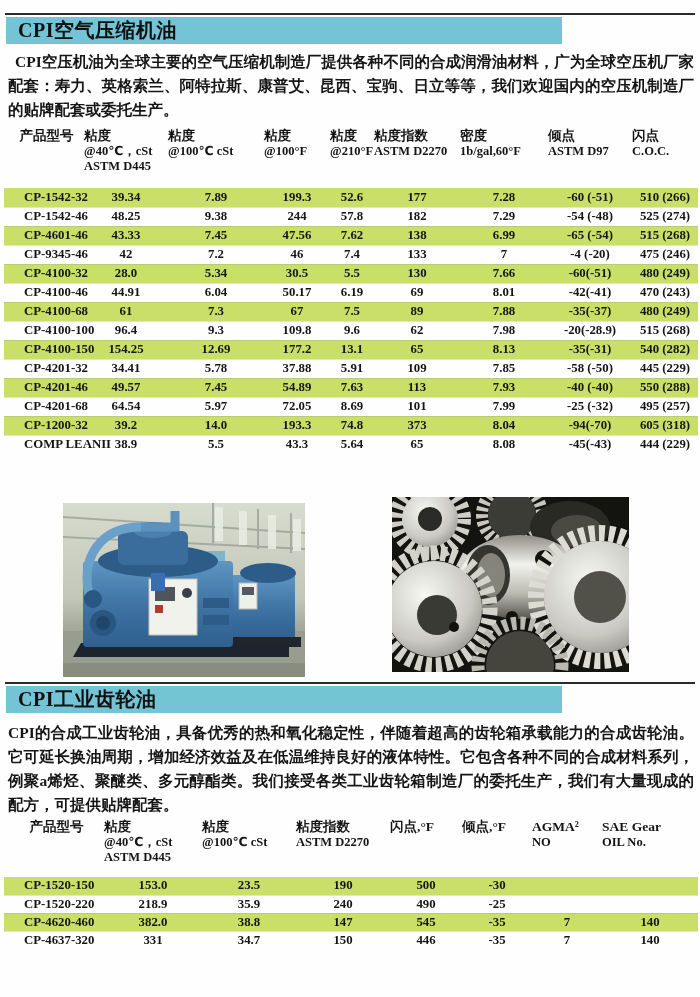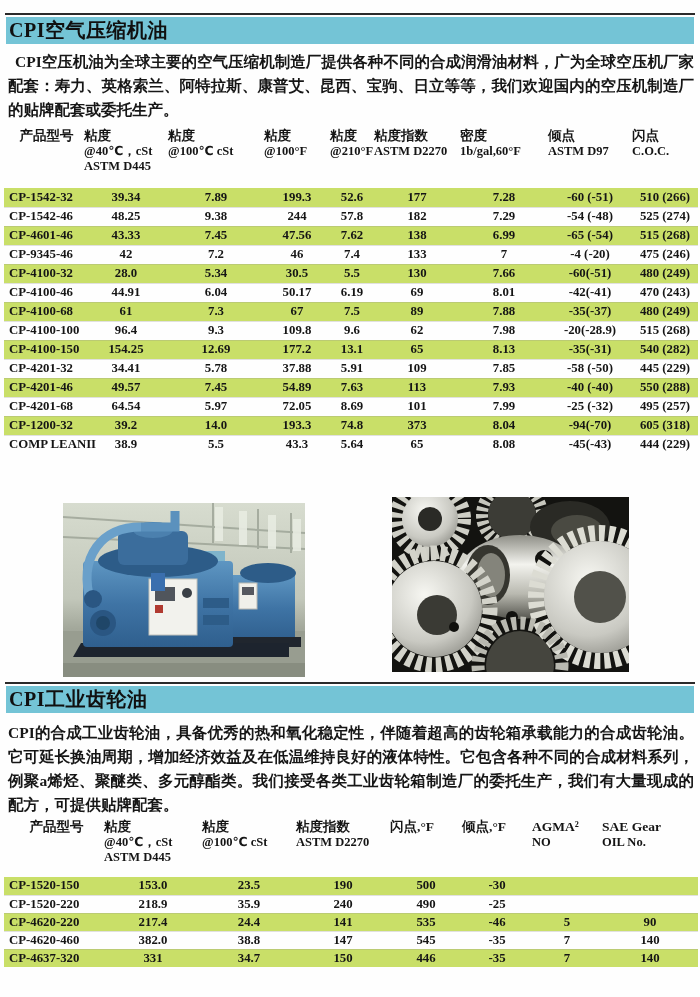--- a/index.html
+++ b/index.html
@@ -5,43 +5,43 @@
   html,body{margin:0;padding:0;}
   body{
     width:700px;height:997px;position:relative;overflow:hidden;
     background:#fefefe;color:#151515;
     font-family:"Liberation Serif","DejaVu Sans",serif;
     font-weight:bold;
   }
   .abs{position:absolute;}
   .topline{left:5px;width:690px;height:2px;background:#2a2a2a;}
   .section-bar{
-    left:6px;width:688px;height:27px;
+    left:6px;width:556px;height:27px;
     background:#74c4d6;
     display:flex;align-items:center;
     font-size:20px;letter-spacing:0.5px;color:#101010;
-    padding-left:3px;box-sizing:border-box;
+    padding-left:12px;box-sizing:border-box;
   }
   .para{
     left:8px;width:686px;
     font-size:15.5px;line-height:24px;color:#161616;
     text-align:justify;
   }
   .para.indent{text-indent:7px;}
   table{border-collapse:collapse;table-layout:fixed;}
   #table1,#table2{left:4px;width:694px;}
   th,td{padding:0;font-weight:bold;white-space:nowrap;overflow:visible;}
   thead th{vertical-align:top;text-align:left;}
   thead th:first-child{text-align:center;padding-left:5px;}
   .h1{font-size:13.5px;line-height:17px;}
   .h2{font-size:12.5px;line-height:15px;}
   #table1 thead th{height:61px;}
   #table2 thead th{height:59px;}
   tbody td{font-size:12.8px;text-align:center;}
-  tbody td:first-child{text-align:left;padding-left:5px;}
+  tbody td:first-child{text-align:left;padding-left:20px;}
   #table1 tbody tr{height:19px;}
   #table2 tbody tr{height:18px;}
   tbody tr:nth-child(odd){background:#c9df68;}
   tbody tr{border-top:1px solid rgba(150,150,145,0.28);}
   tbody tr:first-child{border-top:none;}
   .photo{display:block;}
 </style>
 </head>
 <body>
 
@@ -448,30 +448,20 @@
         <td>CP-1520-220</td>
         <td>218.9</td>
         <td>35.9</td>
         <td>240</td>
         <td>490</td>
         <td>-25</td>
         <td></td>
         <td></td>
       </tr>
       <tr>
-        <td>CP-4620-220</td>
-        <td>217.4</td>
-        <td>24.4</td>
-        <td>141</td>
-        <td>535</td>
-        <td>-46</td>
-        <td>5</td>
-        <td>90</td>
-      </tr>
-      <tr>
         <td>CP-4620-460</td>
         <td>382.0</td>
         <td>38.8</td>
         <td>147</td>
         <td>545</td>
         <td>-35</td>
         <td>7</td>
         <td>140</td>
       </tr>
       <tr>

